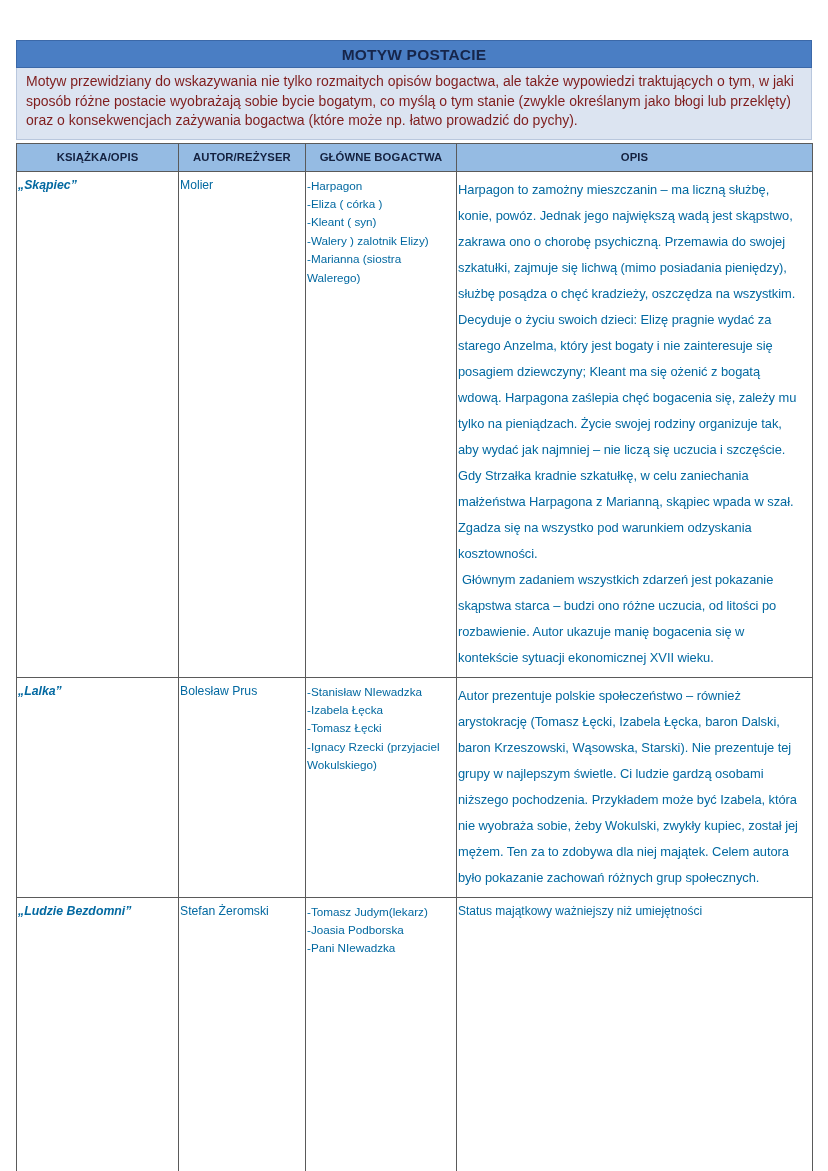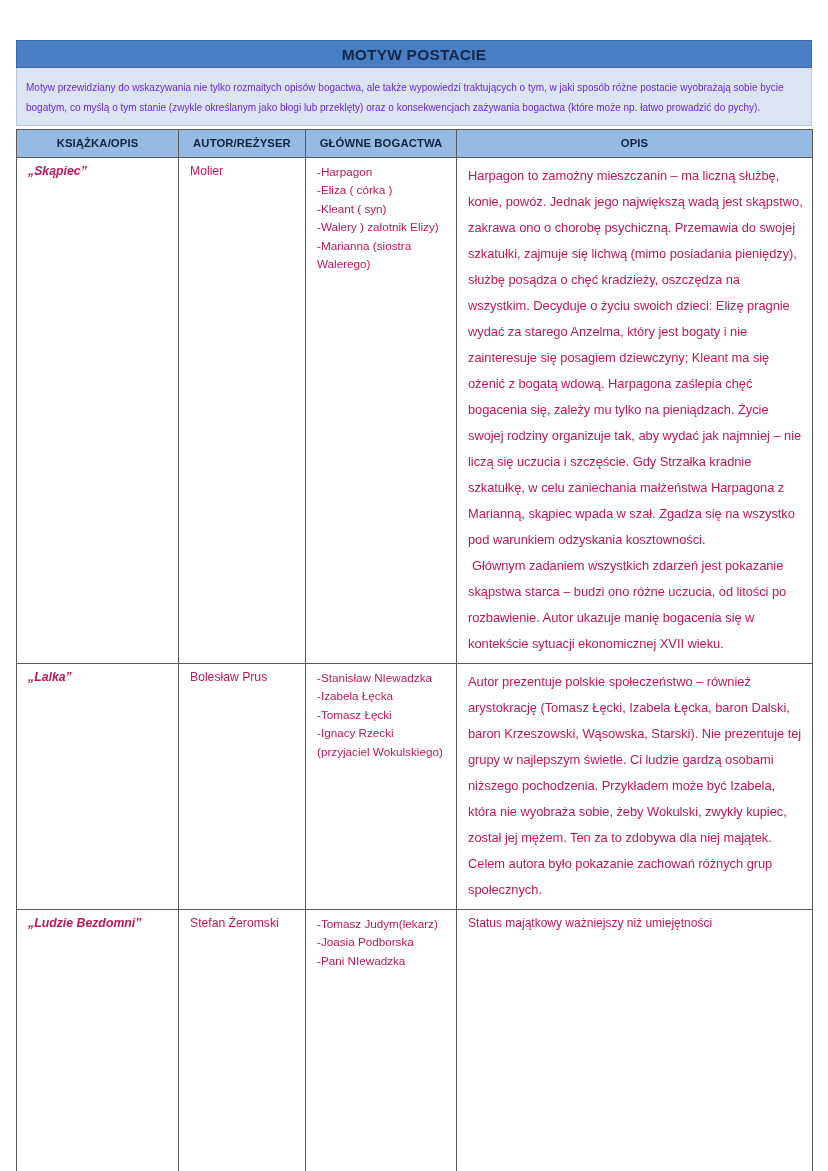--- a/index.html
+++ b/index.html
@@ -38,24 +38,24 @@
     height: 28px;
     line-height: 16px;
   }
 
   
   .intro {
     background: #dce4f1;
     border: 1px solid #b9c7dd;
     border-top: none;
     box-sizing: border-box;
-    padding: 10px 9px 8px 9px;
-    font-size: 10px;
+    padding: 4px 9px 8px 9px;
+    font-size: 14px;
     line-height: 19.5px;
-    color: #6d28d9;
+    color: #7f1d1d;
     font-family: "Liberation Sans", sans-serif;
   }
 
   
   table.grid {
     border-collapse: collapse;
     width: 796px;
     table-layout: fixed;
     margin-top: 3px;
   }
@@ -77,24 +77,24 @@
     letter-spacing: 0.1px;
   }
 
   
   col.c1 { width: 162px; }
   col.c2 { width: 127px; }
   col.c3 { width: 151px; }
   col.c4 { width: 356px; }
 
   td {
-    padding: 5px 7px 6px 11px;
+    padding: 5px 7px 6px 1px;
     font-size: 12.1px;
     line-height: 17.6px;
-    color: #be185d;
+    color: #0369a1;
   }
 
   
   td.work {
     font-weight: bold;
     font-style: italic;
     font-size: 12.3px;
   }
 
   td.author { font-size: 12.2px; }

